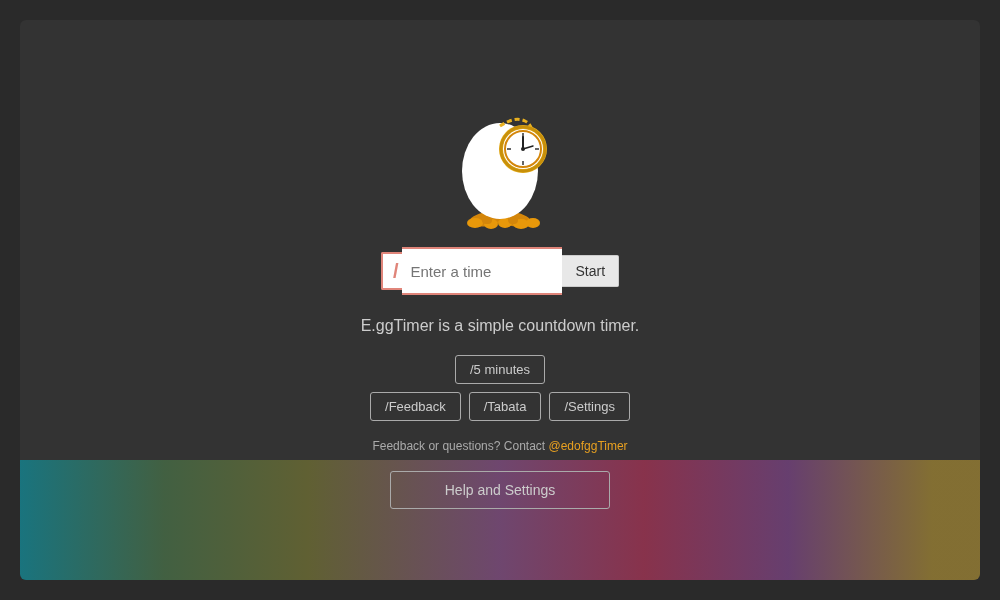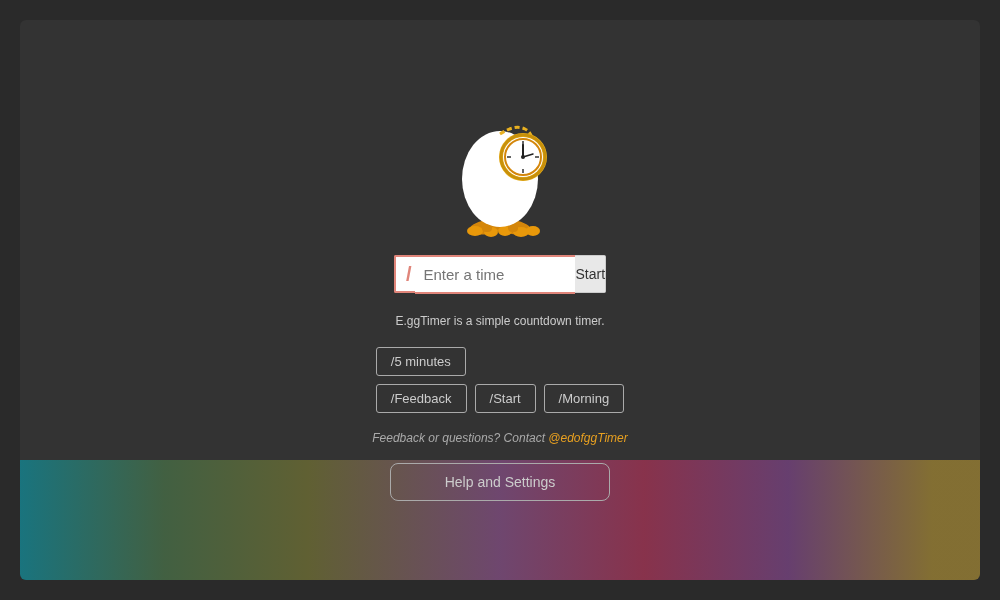--- a/index.html
+++ b/index.html
@@ -83,56 +83,56 @@
       border: 2px solid #e0857a;
       border-right: none;
       padding: 6px 4px 6px 10px;
       height: 38px;
       display: flex;
       align-items: center;
       border-radius: 2px 0 0 2px;
     }
 
     .time-input {
-      height: 39px;
+      height: 48px;
       border: 2px solid #e0857a;
       border-left: none;
       border-right: none;
       background: white;
       font-size: 15px;
       color: #aaa;
       padding: 0 8px;
       width: 160px;
       outline: none;
     }
 
     .start-btn {
-      height: 38px;
+      height: 32px;
       background: #e8e8e8;
       border: 1px solid #ccc;
       border-left: none;
-      padding: 0 0;
+      padding: 0 13px;
       font-size: 14px;
       cursor: pointer;
       border-radius: 0 2px 2px 0;
       color: #333;
     }
 
     .description {
       color: #ccc;
-      font-size: 12px;
+      font-size: 16px;
       text-align: center;
       margin-bottom: 16px;
       line-height: 1.6;
     }
 
     .quick-timers {
       display: flex;
       flex-direction: column;
-      align-items: flex-start;
+      align-items: center;
       gap: 8px;
       margin-bottom: 18px;
     }
 
     .timer-row {
       display: flex;
       gap: 8px;
     }
 
     .timer-btn {
@@ -143,36 +143,35 @@
       border-radius: 3px;
       font-size: 13px;
       cursor: pointer;
     }
 
     .feedback-text {
       color: #aaa;
       font-size: 12px;
       margin-bottom: 18px;
       text-align: center;
-      font-style: italic;
     }
 
     .feedback-text a {
       color: #e8a020;
       text-decoration: none;
     }
 
     .help-btn {
       border: 1px solid #aaa;
       background: transparent;
       color: #ccc;
       padding: 10px 0;
       width: 220px;
       text-align: center;
-      border-radius: 8px;
+      border-radius: 3px;
       font-size: 14px;
       cursor: pointer;
     }
   </style>
 </head>
 <body>
 
 <div class="outer-frame">
   <div class="bottom-gradient"></div>
 
@@ -223,22 +222,22 @@
     <div class="description">
       <div>E.ggTimer is a simple countdown timer.</div>
     </div>
 
     <div class="quick-timers">
       <div class="timer-row">
         <button class="timer-btn">/5 minutes</button>
       </div>
       <div class="timer-row">
         <button class="timer-btn">/Feedback</button>
-        <button class="timer-btn">/Start</button>
-        <button class="timer-btn">/Morning</button>
+        <button class="timer-btn">/Tabata</button>
+        <button class="timer-btn">/Settings</button>
       </div>
     </div>
 
     <div class="feedback-text">
       <span>Feedback or questions? Contact</span>
       <a href="#">@edofggTimer</a>
     </div>
 
     <button class="help-btn">Help and Settings</button>
 

